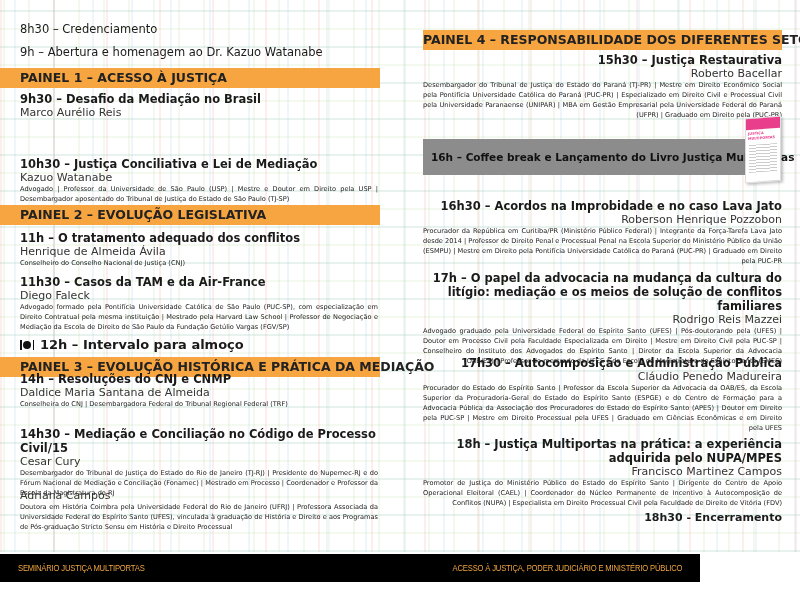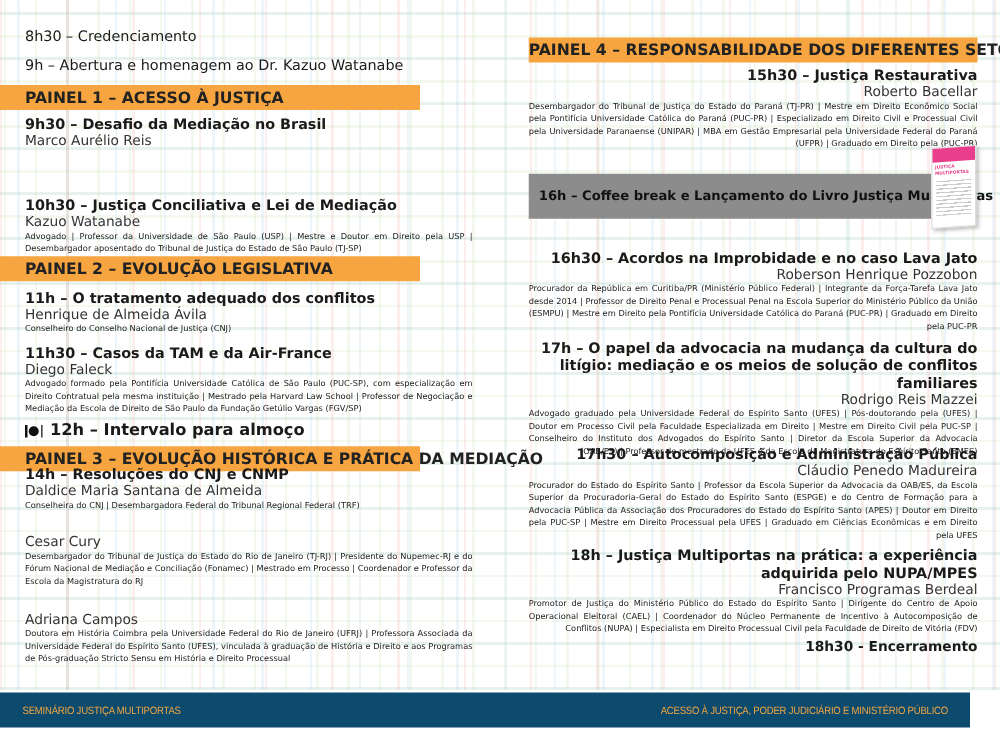--- a/index.html
+++ b/index.html
@@ -20,21 +20,21 @@
   .col { position: absolute; top: 0; }
   .col-right { left: 400px; width: 400px; }
 
   .plain-item { position: absolute; left: 20px; font-weight: normal; font-size: 11.5px; color: #1a1a1a; }
 
   .panel-bar {
     position: absolute; height: 20px; background: #f7a540;
     font-weight: bold; font-size: 12.5px; color: #222; line-height: 20px;
     white-space: nowrap;
   }
-  .panel-bar.left { left: 0; width: 336px; padding-left: 20px; }
+  .panel-bar.left { left: 0; width: 380px; padding-left: 20px; }
   .panel-bar.right { left: 23px; width: 359px; padding-right: 6px; text-align: right; }
 
   .talk { position: absolute; }
   .talk.left { left: 20px; width: 358px; }
   .talk.right { left: 23px; width: 359px; text-align: right; }
   .talk-title { font-weight: bold; font-size: 11.5px; line-height: 14px; color: #1a1a1a; }
   .talk-speaker { font-size: 11px; line-height: 13px; color: #333; }
   .talk-bio { font-size: 6.6px; line-height: 10px; color: #222; text-align: justify; text-align-last: left; }
   .talk.right .talk-bio { text-align-last: right; }
 
@@ -54,22 +54,22 @@
     background: #ffffff; border: 1px solid #ddd; box-shadow: 2px 2px 3px rgba(0,0,0,0.25);
     transform: skewY(-4deg);
   }
   .book .book-top { height: 11px; background: #e83e8c; }
   .book .book-title { font-size: 3.5px; color: #e83e8c; padding: 2px 2px 0; font-weight: bold; line-height: 5px; }
   .book .book-lines { margin: 3px 3px; height: 28px; background: repeating-linear-gradient(0deg, #ccc 0 1px, transparent 1px 3px); }
 
   .closing { position: absolute; right: 18px; top: 511px; font-weight: bold; font-size: 11px; }
 
   .footer {
-    position: absolute; left: 0; top: 554px; width: 776px; height: 28px;
-    background: #0c4a6e; display: flex; justify-content: space-between; align-items: center;
+    position: absolute; left: 0; top: 554px; width: 700px; height: 28px;
+    background: #000000; display: flex; justify-content: space-between; align-items: center;
     padding: 0 18px 0 18px;
   }
   .footer span { font-family: "Liberation Sans", sans-serif; font-size: 8.5px; color: #f2a640; letter-spacing: -0.2px; transform: scaleX(0.9); }
   .footer .fl { transform-origin: left center; }
   .footer .fr { transform-origin: right center; }
 </style>
 </head>
 <body>
 
 <div class="page">
@@ -115,20 +115,21 @@
 
   <div class="panel-bar left" style="top:357px">PAINEL 3 – EVOLUÇÃO HISTÓRICA E PRÁTICA DA MEDIAÇÃO</div>
 
   <div class="talk left" style="top:372px">
     <div class="talk-title">14h – Resoluções do CNJ e CNMP</div>
     <div class="talk-speaker">Daldice Maria Santana de Almeida</div>
     <div class="talk-bio">Conselheira do CNJ | Desembargadora Federal do Tribunal Regional Federal (TRF)</div>
   </div>
 
   <div class="talk left" style="top:427px">
+    <div class="talk-title">14h30 – Mediação e Conciliação no Código de Processo Civil/15</div>
     <div class="talk-speaker">Cesar Cury</div>
     <div class="talk-bio">Desembargador do Tribunal de Justiça do Estado do Rio de Janeiro (TJ-RJ) | Presidente do Nupemec-RJ e do Fórum Nacional de Mediação e Conciliação (Fonamec) | Mestrado em Processo | Coordenador e Professor da Escola da Magistratura do RJ</div>
   </div>
 
   <div class="talk left" style="top:489px">
     <div class="talk-speaker">Adriana Campos</div>
     <div class="talk-bio">Doutora em História Coimbra pela Universidade Federal do Rio de Janeiro (UFRJ) | Professora Associada da Universidade Federal do Espírito Santo (UFES), vinculada à graduação de História e Direito e aos Programas de Pós-graduação Stricto Sensu em História e Direito Processual</div>
   </div>
 
   <div class="col col-right">
@@ -153,21 +154,21 @@
     </div>
 
     <div class="talk right" style="top:356px">
       <div class="talk-title">17h30 – Autocomposição e Administração Pública</div>
       <div class="talk-speaker">Cláudio Penedo Madureira</div>
       <div class="talk-bio">Procurador do Estado do Espírito Santo | Professor da Escola Superior da Advocacia da OAB/ES, da Escola Superior da Procuradoria-Geral do Estado do Espírito Santo (ESPGE) e do Centro de Formação para a Advocacia Pública da Associação dos Procuradores do Estado do Espírito Santo (APES) | Doutor em Direito pela PUC-SP | Mestre em Direito Processual pela UFES | Graduado em Ciências Econômicas e em Direito pela UFES</div>
     </div>
 
     <div class="talk right" style="top:437px">
       <div class="talk-title">18h – Justiça Multiportas na prática: a experiência adquirida pelo NUPA/MPES</div>
-      <div class="talk-speaker">Francisco Programas Berdeal</div>
+      <div class="talk-speaker">Francisco Martinez Campos</div>
       <div class="talk-bio">Promotor de Justiça do Ministério Público do Estado do Espírito Santo | Dirigente do Centro de Apoio Operacional Eleitoral (CAEL) | Coordenador do Núcleo Permanente de Incentivo à Autocomposição de Conflitos (NUPA) | Especialista em Direito Processual Civil pela Faculdade de Direito de Vitória (FDV)</div>
     </div>
   </div>
 
   <div class="coffee-bar">16h –  Coffee break e Lançamento do Livro Justiça Multiportas</div>
   <div class="book">
     <div class="book-top"></div>
     <div class="book-title">JUSTIÇA MULTIPORTAS</div>
     <div class="book-lines"></div>
   </div>

